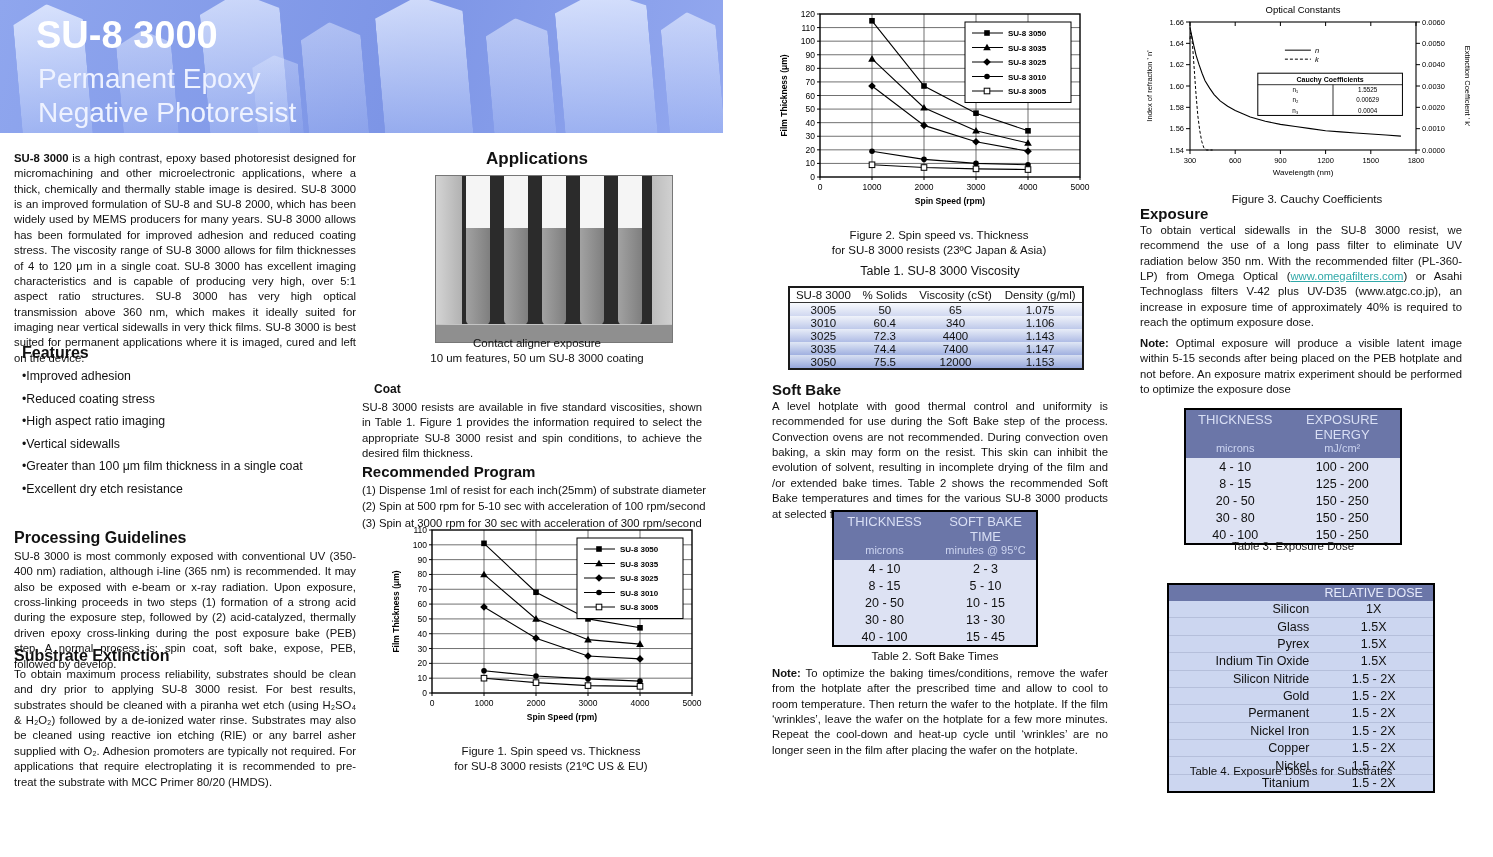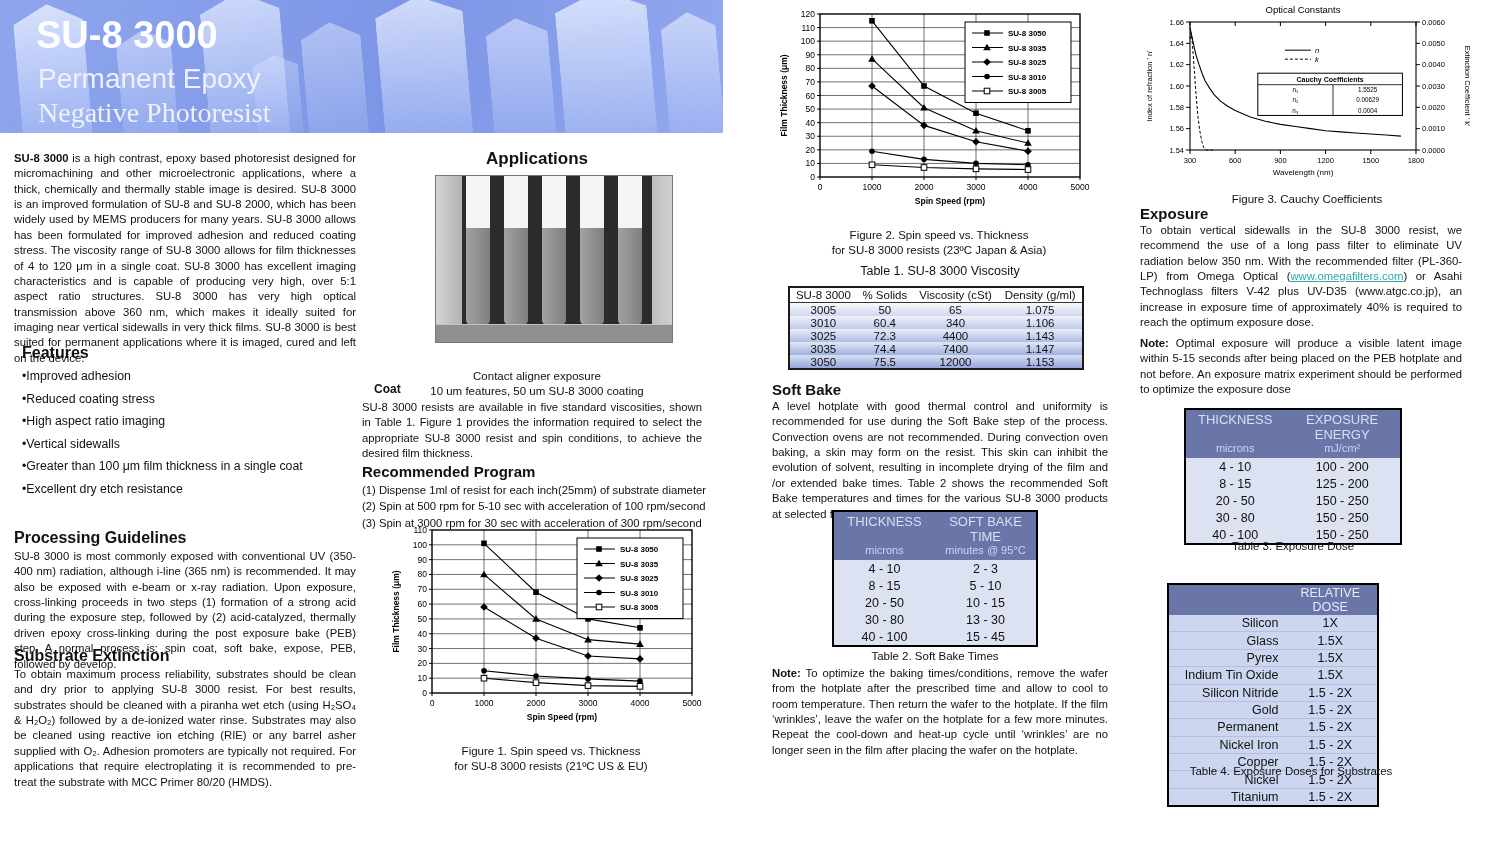--- a/index.html
+++ b/index.html
@@ -49,21 +49,21 @@
   .visc-table td{text-align:center;padding:0.5px 4px;}
   .visc-r0{background:linear-gradient(#f8fafd,#cdd5ef);}
   .visc-r1{background:linear-gradient(#f0f3fa,#bec9ea);}
   .visc-r2{background:linear-gradient(#e8edf8,#afbce5);}
   .visc-r3{background:linear-gradient(#e0e7f5,#a0b0e0);}
   .visc-r4{background:linear-gradient(#d8e0f2,#91a3da);}
   .blue-table{border:2.5px solid #000;}
   .blue-table thead th{background:#6b76a8;color:#d9dff5;font-weight:normal;vertical-align:top;padding:2px 4px 0 4px;font-size:13px;}
   .blue-table thead .sub th{background:#6b76a8;color:#ccd4f0;font-size:11px;vertical-align:bottom;padding:0 4px 4px 4px;font-weight:normal;}
   .blue-table tbody td{background:#dde2f3;text-align:center;font-size:12.5px;padding:1.5px 4px;}
-  .rel-table{width:212px;border:2.5px solid #000;}
+  .rel-table{width:268px;border:2.5px solid #000;}
   .rel-table th{background:#6b76a8;color:#e6eafb;font-weight:normal;font-size:12.5px;padding:1px 6px;text-align:center;}
   .rel-table td{background:#ccd6f0;font-size:12.5px;padding:1.2px 5px;border-bottom:1px solid rgba(80,90,130,.18);}
   .rel-table td.sub{ text-align:right;}
   .rel-table td.dose{text-align:center;}
   svg text{font-family:"Liberation Sans",sans-serif;fill:#000;}
 </style>
 </head>
 <body>
 
 <div id="page">
@@ -74,21 +74,21 @@
     <div class="pillar pl3"></div>
     <div class="pillar pl4"></div>
     <div class="pillar pl5"></div>
     <div class="pillar pl6"></div>
     <div class="pillar pl7"></div>
     <div class="pillar pl8"></div>
     <div class="pillar pl9"></div>
     <div class="banner-title">SU-8 3000</div>
     <div class="banner-sub">
       <span style="display:block;">Permanent Epoxy</span>
-      <span style="display:block;font-family:Liberation Serif, serif;">Negative Photoresist</span>
+      <span style="display:block;">Negative Photoresist</span>
     </div>
   </div>
 
   <div class="abs para" style="left:14px;top:151px;width:342px;">
     <b>SU-8 3000</b><span> is a high contrast, epoxy based photoresist designed for micromachining and other microelectronic applications, where a thick, chemically and thermally stable image is desired.  SU-8 3000 is an improved formulation of SU-8 and SU-8 2000, which has been widely used by MEMS producers for many years. SU-8 3000 allows has been formulated for improved adhesion and reduced coating stress. The viscosity range of SU-8 3000 allows for film thicknesses of 4 to 120 μm in a single coat.  SU-8 3000 has excellent imaging characteristics and is capable of producing very high, over 5:1 aspect ratio structures.  SU-8 3000 has very high optical transmission above 360 nm, which makes it ideally suited for imaging near vertical sidewalls in very thick films.  SU-8 3000 is best suited for permanent applications where it is imaged, cured and left on the device.</span>
   </div>
 
   <div class="abs sec" style="left:22px;top:344px;">Features</div>
   <div class="abs" style="left:22px;top:369px;width:330px;">
     <div class="feat">•Improved adhesion</div>
@@ -125,21 +125,21 @@
     <div class="sem-pill" style="left:144px;">
         <div class="cap"></div>
         <div class="body"></div>
       </div>
     <div class="sem-pill" style="left:182px;">
         <div class="cap"></div>
         <div class="body"></div>
       </div>
     <div class="sem-base"></div>
   </div>
-  <div class="abs figcap" style="left:362px;top:366px;width:350px;">
+  <div class="abs figcap" style="left:362px;top:333px;width:350px;">
     <span>Contact aligner exposure</span><br>
     <span>10 um features, 50 um SU-8 3000 coating</span>
   </div>
 
   <div class="abs sec" style="left:362px;top:382px;font-size:12px;margin-left:12px;">Coat</div>
   <div class="abs para" style="left:362px;top:400px;width:340px;">SU-8 3000 resists are available in five standard viscosities, shown in Table 1.  Figure 1 provides the information required to select the appropriate SU-8 3000 resist and spin conditions, to achieve the desired film thickness.</div>
 
   <div class="abs sec" style="left:362px;top:463px;font-size:15px;">Recommended Program</div>
   <div class="abs" style="left:362px;top:482px;width:345px;">
     <div class="progline">(1) Dispense 1ml of resist for each inch(25mm) of substrate diameter</div>

